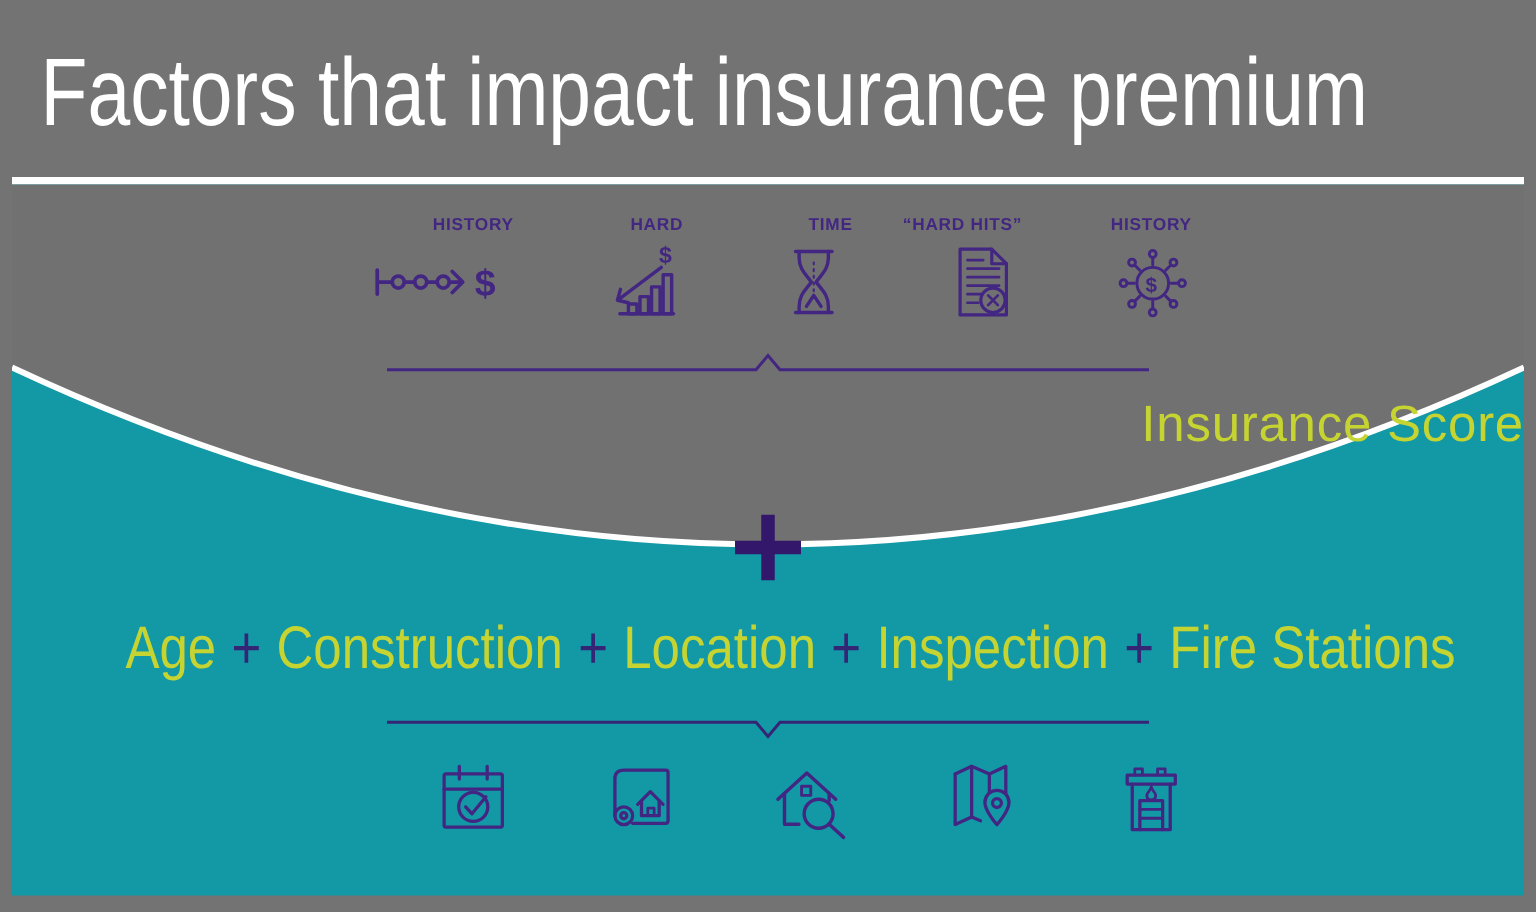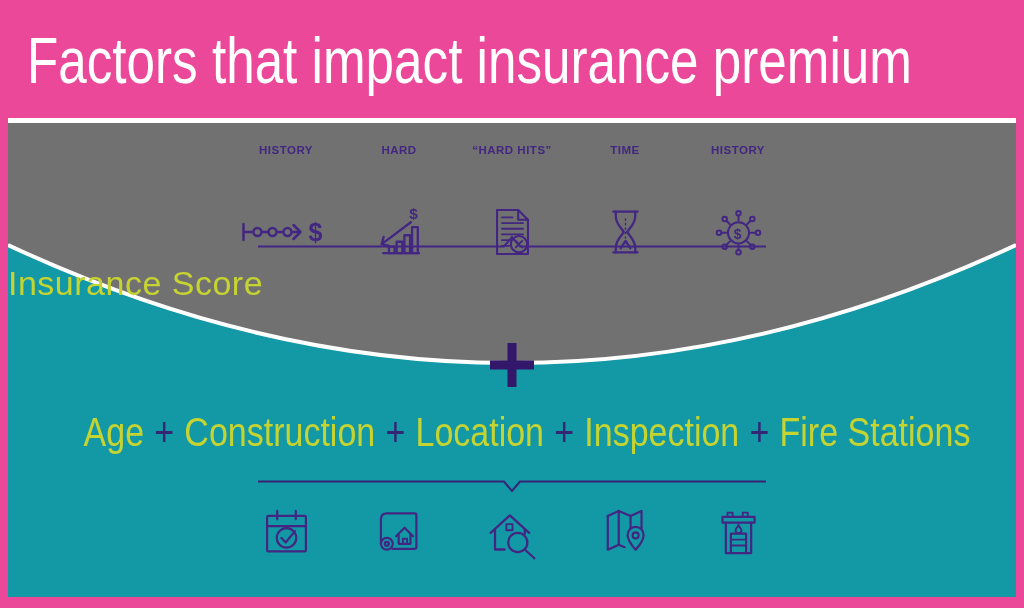--- a/index.html
+++ b/index.html
@@ -1,44 +1,44 @@
 <!DOCTYPE html>
 <html><head>
 <meta charset="utf-8">
 <style>
   html,body{margin:0;padding:0;}
   body{background:#2e0a5f;font-family:"Liberation Sans",sans-serif;}
-  .stage{position:relative;width:1024px;height:608px;background:#ec4899;overflow:hidden;}
+  .stage{position:relative;width:1024px;height:608px;background:#737373;overflow:hidden;}
 
   .title{
     position:absolute;left:27px;top:24px;
     font-size:64px;font-weight:400;color:#ffffff;
     white-space:nowrap;letter-spacing:0;
     transform:scaleX(0.80);transform-origin:left top;
   }
 
   .panel{position:absolute;left:8px;top:118px;width:1008px;height:479px;background:#1398a6;}
   .panel-bg{position:absolute;left:0;top:0;}
 
   .icons-row{position:absolute;left:50%;transform:translateX(-50%);display:flex;}
   .top-icons{top:20px;}
   .bottom-icons{top:387px;}
-  .col{width:113px;display:flex;flex-direction:column;align-items:center;gap:44px;}
+  .col{width:113px;display:flex;flex-direction:column;align-items:flex-end;}
   .lbl{
     font-size:11.5px;font-weight:bold;letter-spacing:.5px;color:#422682;
     height:18px;display:flex;align-items:flex-end;margin-bottom:5px;white-space:nowrap;
   }
   .ic{height:54px;display:flex;align-items:center;justify-content:center;}
 
   .bracket{position:absolute;left:50%;transform:translateX(-50%);width:508px;height:13px;}
   .bracket-top{top:117px;}
   .bracket-bottom{top:362px;}
 
   .score-label{
-    position:absolute;top:146px;width:100%;text-align:left;
+    position:absolute;top:146px;width:100%;text-align:right;
     font-size:34px;color:#c6d432;letter-spacing:0.5px;
   }
 
   .plus-wrap{position:absolute;top:225px;left:50%;transform:translateX(-50%);width:44px;height:44px;}
 
   .factors-line{
     position:absolute;top:292px;width:100%;text-align:center;
     font-size:40px;color:#c6d432;white-space:nowrap;
     transform:scaleX(0.85);transform-origin:center top;
   }
@@ -91,44 +91,44 @@
               <rect x="28.5" y="44" width="7" height="14"></rect>
               <rect x="38" y="36" width="7" height="22"></rect>
               <rect x="47.5" y="26" width="7" height="32"></rect>
             </g>
             <text class="icon-text" x="44" y="16" font-size="19" fill="#422682">$</text>
           </svg>
         </div>
       </div>
 
       <div class="col">
-        <div class="lbl">“HARD HITS”</div>
-        <div class="ic">
-          <svg width="52" height="52" viewBox="0 0 64 64">
-            <g fill="none" stroke="#422682" stroke-width="2.6" stroke-linecap="round" stroke-linejoin="round">
-              <path d="M13 5 H39 L51 17 V59 H13 Z"></path>
-              <path d="M39 5 V17 H51"></path>
-              <path d="M19 14 H32 M19 21 H45 M19 28 H45 M19 35 H45 M19 42 H45 M19 49 H28" stroke-width="2.2"></path>
-              <circle cx="40" cy="47" r="10" fill="#717171"></circle>
-              <path d="M36 43 L44 51 M44 43 L36 51" stroke-width="2.2"></path>
-            </g>
-          </svg>
-        </div>
-      </div>
-
-      <div class="col">
         <div class="lbl">TIME</div>
         <div class="ic">
           <svg width="52" height="52" viewBox="0 0 64 64">
             <g fill="none" stroke="#422682" stroke-width="2.8" stroke-linecap="round" stroke-linejoin="round">
               <path d="M17 7 H47 M17 57 H47"></path>
               <path d="M20 7 V12 C20 22 26 26 30 32 C26 38 20 42 20 52 V57"></path>
               <path d="M44 7 V12 C44 22 38 26 34 32 C38 38 44 42 44 52 V57"></path>
               <path d="M32 16 V46" stroke-width="1.8" stroke-dasharray="1.5 4"></path>
               <path d="M26 52 L32 43 L38 52"></path>
+            </g>
+          </svg>
+        </div>
+      </div>
+
+      <div class="col">
+        <div class="lbl">“HARD HITS”</div>
+        <div class="ic">
+          <svg width="52" height="52" viewBox="0 0 64 64">
+            <g fill="none" stroke="#422682" stroke-width="2.6" stroke-linecap="round" stroke-linejoin="round">
+              <path d="M13 5 H39 L51 17 V59 H13 Z"></path>
+              <path d="M39 5 V17 H51"></path>
+              <path d="M19 14 H32 M19 21 H45 M19 28 H45 M19 35 H45 M19 42 H45 M19 49 H28" stroke-width="2.2"></path>
+              <circle cx="40" cy="47" r="10" fill="#717171"></circle>
+              <path d="M36 43 L44 51 M44 43 L36 51" stroke-width="2.2"></path>
             </g>
           </svg>
         </div>
       </div>
 
       <div class="col">
         <div class="lbl">HISTORY</div>
         <div class="ic">
           <svg width="52" height="52" viewBox="0 0 64 64">
             <g fill="none" stroke="#422682" stroke-width="2.4" stroke-linecap="round" stroke-linejoin="round">

